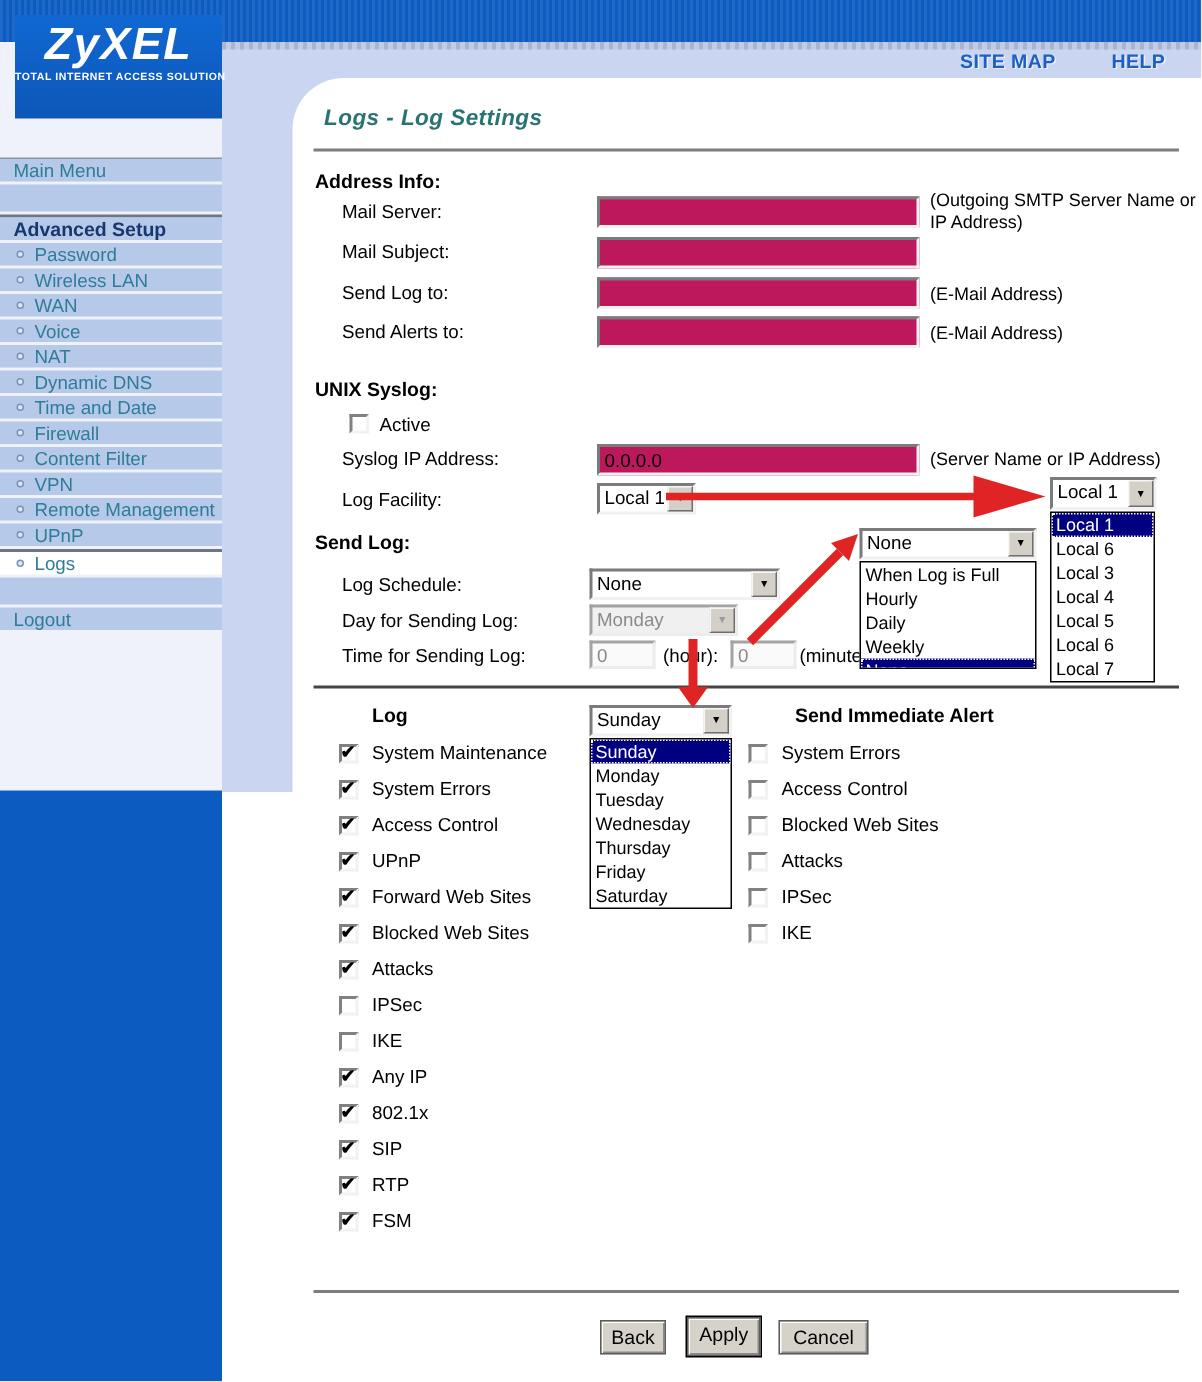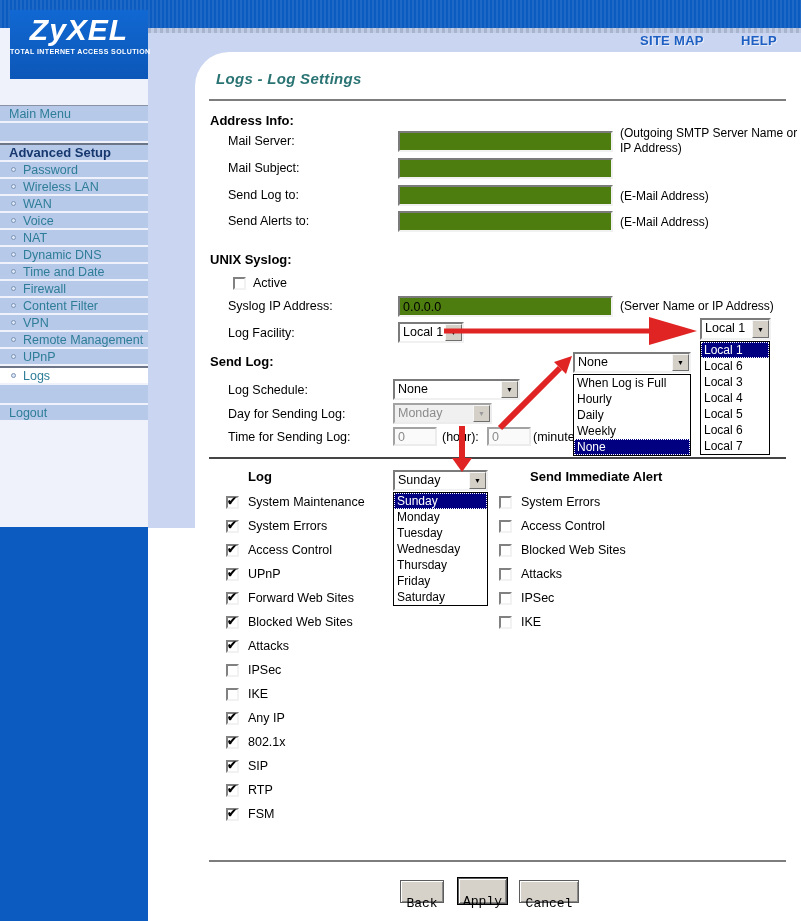--- a/index.html
+++ b/index.html
@@ -42,21 +42,21 @@
   
   .lbl{position:absolute;font-size:12.5px;line-height:14px;white-space:nowrap}
   .b{font-weight:bold;font-size:13px}
   .note{position:absolute;font-size:12px;line-height:15px}
   #page-title{position:absolute;left:216px;top:70px;font-style:italic;font-weight:bold;font-size:15px;
               letter-spacing:.3px;color:var(--title-teal,#2A7373)}
   .rule{position:absolute;height:2px;background:#7d7d7d}
   .rule.dark{background:#454545}
 
   
-  .tb{position:absolute;border:2px solid;border-color:#7b7b7b #f1f1f1 #f1f1f1 #7b7b7b;background:#4d7c0f;
+  .tb{position:absolute;border:2px solid;border-color:#7b7b7b #f1f1f1 #f1f1f1 #7b7b7b;background:#be185d;
       font-family:"Liberation Sans",sans-serif;font-size:12.5px;padding:1px 3px;color:#000;outline:none}
   .tb.dis{color:#8b8b8b;border-color:#a3a3a3 #ececec #ececec #a3a3a3;background:#fafafa}
 
   .selbox{position:absolute;display:flex;align-items:stretch;background:#fff;
           border:2px solid;border-color:#7b7b7b #f1f1f1 #f1f1f1 #7b7b7b;z-index:39;cursor:default}
   .selbox .txt{flex:1;font-size:12.5px;padding:1px 0 0 3px;white-space:nowrap;overflow:hidden}
   .selbox .sbtn{width:17px;background:#D4D0C8;border:1px solid;border-color:#f6f6f6 #6e6e6e #6e6e6e #f6f6f6;
           display:flex;align-items:center;justify-content:center;font-size:7px;color:#000;flex:none}
   .selbox.dis{background:#f0f0f0;border-color:#a3a3a3 #ececec #ececec #a3a3a3}
   .selbox.dis .txt{color:#8b8b8b}
@@ -69,21 +69,21 @@
   .cb{display:inline-block;width:13px;height:13px;background:#fff;position:relative;flex:none;
       border:2px solid;border-color:#818181 #f2f2f2 #f2f2f2 #818181;cursor:pointer}
   .cb.checked::after{content:"\2714";position:absolute;left:-1px;top:-4px;font-size:12px;font-weight:bold;color:#000}
 
   .cklist{position:absolute}
   .ckrow{display:flex;align-items:center;height:24px;gap:9px}
   .cklab{font-size:12.5px;white-space:nowrap}
 
   .btn3d{position:absolute;background:#D6D2C9;border:1px solid #5c5c5c;
          box-shadow:inset 1px 1px 0 #fff,inset -1px -1px 0 #8a8a8a;
-         font-family:Liberation Mono, monospace;font-size:13px;text-align:center;cursor:pointer;padding-top:15px}
+         font-family:Liberation Sans, sans-serif;font-size:13px;text-align:center;cursor:pointer;padding-top:3px}
   .btn3d.default{box-shadow:0 0 0 1px #000,inset 1px 1px 0 #fff,inset -1px -1px 0 #8a8a8a}
 
   #arrows{position:absolute;left:0;top:0;z-index:60;pointer-events:none}
   #arrows line{stroke:var(--arrow-red,#E02424)}
   #arrows polygon{fill:var(--arrow-red,#E02424)}
 </style>
 </head>
 <body>
 
 <div id="screen">
@@ -247,21 +247,21 @@
   <input class="tb dis" style="left: 393px; top: 427px; width: 44px; height: 19px;" value="0">
   <div class="lbl" style="left:442px;top:430px">(hour):</div>
   <input class="tb dis" style="left: 487px; top: 427px; width: 44px; height: 19px;" value="0">
   <div class="lbl" style="left:533px;top:430px">(minutes)</div>
 
   
   <div class="selbox" style="left:573px;top:352px;width:118px;height:21px">
     <span class="txt">None</span>
     <span class="sbtn">▼</span>
   </div>
-  <div class="list" style="left:573px;top:374px;width:118px;height:82px">
+  <div class="list" style="left:573px;top:374px;width:118px;height:72px">
       <div class="opt">When Log is Full</div>
       <div class="opt">Hourly</div>
       <div class="opt">Daily</div>
       <div class="opt">Weekly</div>
       <div class="opt sel">None</div>
     </div>
 
   
   <div class="rule dark" style="left:209px;top:457px;width:577px"></div>
 

